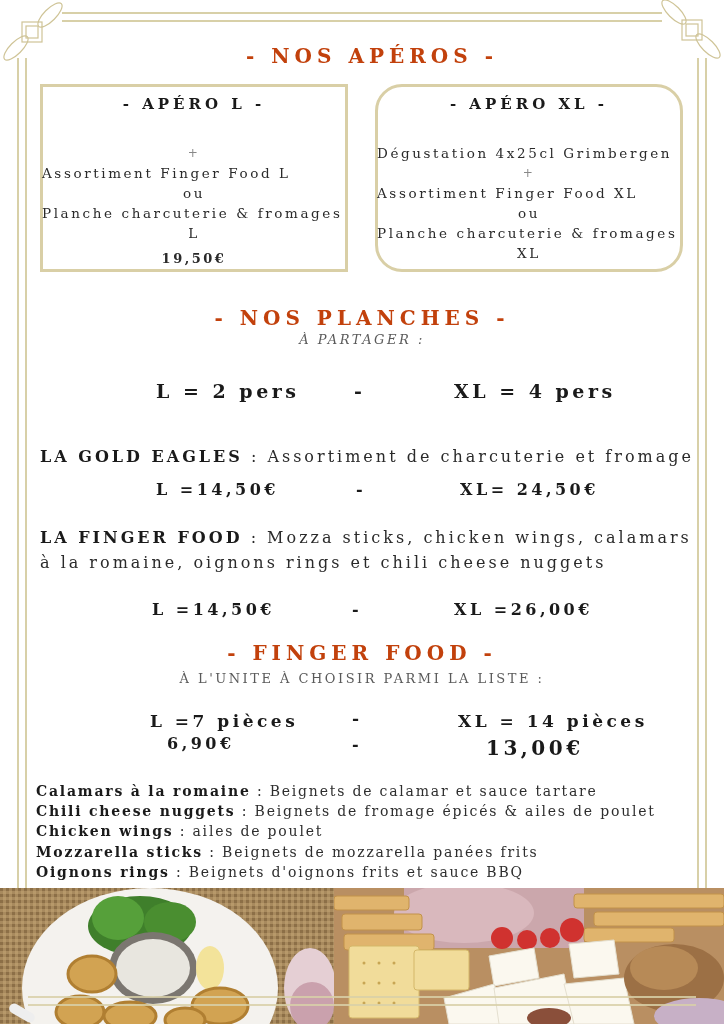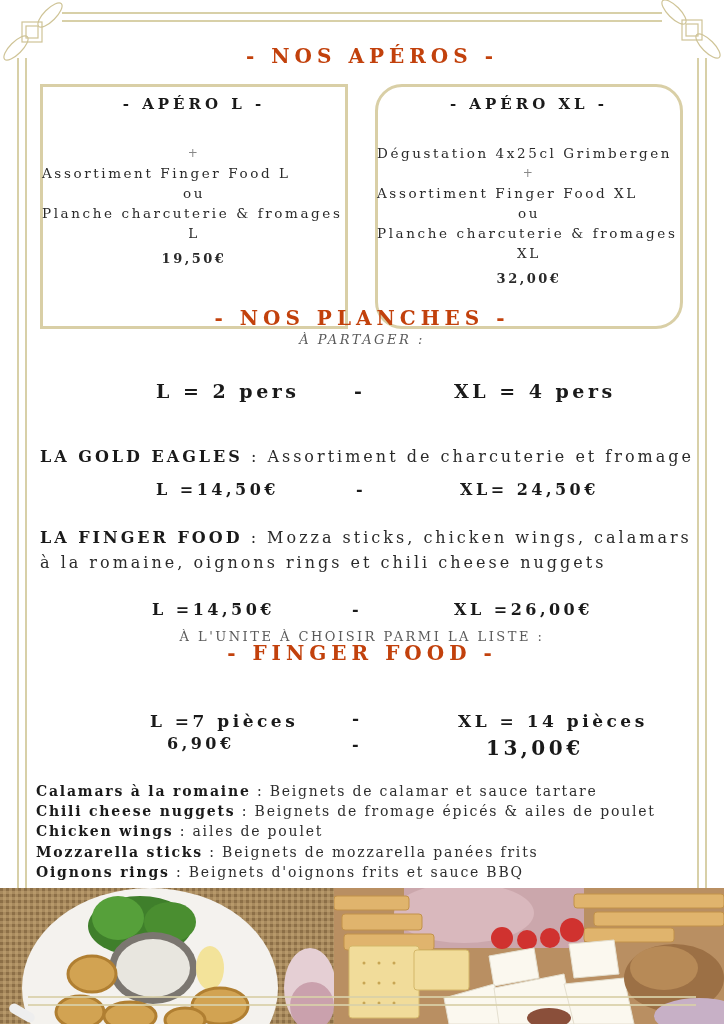--- a/index.html
+++ b/index.html
@@ -5,21 +5,21 @@
   * { box-sizing: border-box; margin: 0; padding: 0; }
   html, body { width: 724px; height: 1024px; overflow: hidden; background: #ffffff; }
   body { position: relative; font-family: "DejaVu Serif", "Liberation Serif", serif; color: #1a1a1a; }
 
   .frame-line { position: absolute; background: #d8d0a8; }
   .ornament { position: absolute; width: 70px; height: 70px; }
 
   .section-title { position: absolute; left: 0; right: 0; text-align: center; font-weight: bold; letter-spacing: 5px; color: #c2410c; }
   .subtitle { position: absolute; left: 0; right: 0; text-align: center; font-size: 13px; letter-spacing: 2.5px; color: #5a5a5a; }
 
-  .apero-box { position: absolute; top: 84px; width: 308px; height: 245px; border: 3px solid #d9cfa6; background: #fff; }
+  .apero-box { position: absolute; top: 84px; width: 308px; height: 188px; border: 3px solid #d9cfa6; background: #fff; }
   .apero-box .box-title { text-align: center; font-weight: bold; font-size: 15px; letter-spacing: 4px; margin-top: 8px; }
   .apero-box .box-body { margin-top: 30px; font-size: 13.5px; letter-spacing: 2.6px; line-height: 20px; color: #2a2a2a; }
   .apero-box .line-left { text-align: left; padding-left: 0; margin-left: -1px; white-space: nowrap; }
   .apero-box .line-center { text-align: center; }
   .apero-box .plus { text-align: center; color: #888; font-size: 12px; }
   .apero-box .price { text-align: center; font-weight: bold; font-size: 13px; letter-spacing: 2.5px; margin-top: 6px; }
 
   .row { position: absolute; font-weight: bold; letter-spacing: 3.5px; white-space: nowrap; margin-left: 8px; }
   .desc { position: absolute; left: 40px; right: 30px; font-size: 16px; letter-spacing: 3px; line-height: 25px; color: #2a2a2a; }
   .desc b { letter-spacing: 3px; color: #1a1a1a; }
@@ -72,21 +72,20 @@
 
 <div class="apero-box" style="left:375px;border-radius:27px;">
   <div class="box-title">- APÉRO XL -</div>
   <div class="box-body">
     <div class="line-left">Dégustation 4x25cl Grimbergen</div>
     <div class="plus">+</div>
     <div class="line-left">Assortiment Finger Food XL</div>
     <div class="line-center">ou</div>
     <div class="line-left">Planche charcuterie &amp; fromages</div>
     <div class="line-center">XL</div>
-    <div class="price">32,00€</div>
   </div>
 </div>
 
 <div class="section-title" style="top:306px; font-size:20px;">- NOS PLANCHES -</div>
 <div class="subtitle" style="top:332px; font-style:italic;">À PARTAGER :</div>
 
 <div class="row" style="left:148px; top:380px; font-size:19px;">L  =  2  pers</div>
 <div class="row" style="left:346px; top:380px; font-size:19px;">-</div>
 <div class="row" style="left:446px; top:380px; font-size:19px;">XL  =  4  pers</div>
 
@@ -98,21 +97,21 @@
 <div class="row" style="left:452px; top:480px; font-size:16px;">XL=  24,50€</div>
 
 <div class="desc" style="top:525px;">
   <b>LA FINGER FOOD</b><span> : Mozza sticks, chicken wings, calamars à la romaine, oignons rings et chili cheese nuggets</span>
 </div>
 <div class="row" style="left:144px; top:600px; font-size:16px;">L  =14,50€</div>
 <div class="row" style="left:344px; top:600px; font-size:16px;">-</div>
 <div class="row" style="left:446px; top:600px; font-size:16px;">XL  =26,00€</div>
 
 <div class="section-title" style="top:641px; font-size:20px;">- FINGER  FOOD -</div>
-<div class="subtitle" style="top:629px;">À L'UNITE À CHOISIR PARMI LA LISTE :</div>
+<div class="subtitle" style="top:671px;">À L'UNITE À CHOISIR PARMI LA LISTE :</div>
 
 <div class="row" style="left:142px; top:711px; font-size:17px;">L  =7  pièces</div>
 <div class="row" style="left:344px; top:708px; font-size:17px;">-</div>
 <div class="row" style="left:450px; top:711px; font-size:17px;">XL  =  14  pièces</div>
 
 <div class="row" style="left:159px; top:734px; font-size:16px;">6,90€</div>
 <div class="row" style="left:344px; top:735px; font-size:16px;">-</div>
 <div class="row" style="left:478px; top:736px; font-size:20px;">13,00€</div>
 
 <div class="ff-list">

